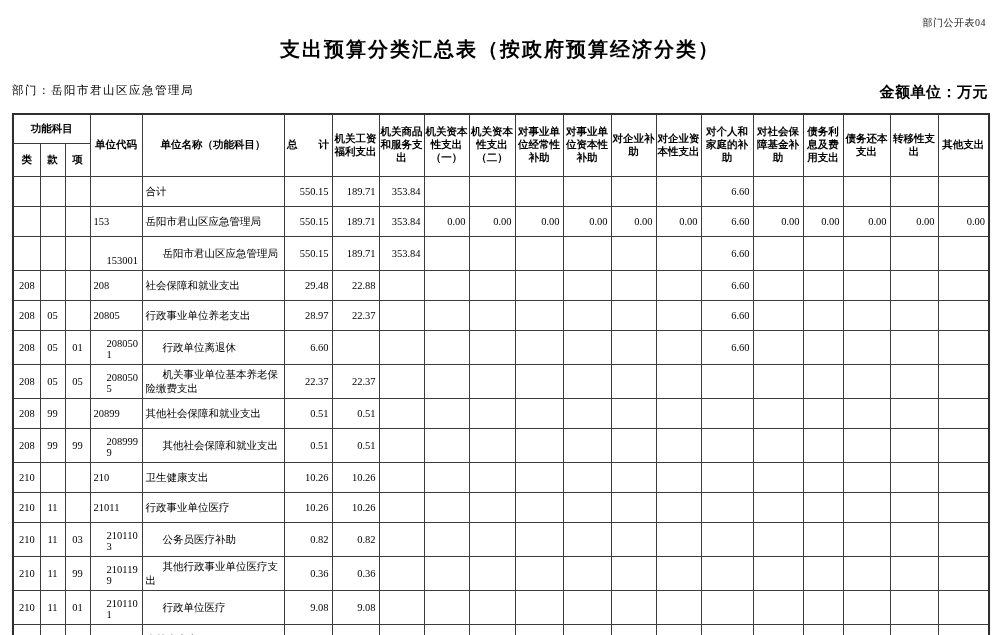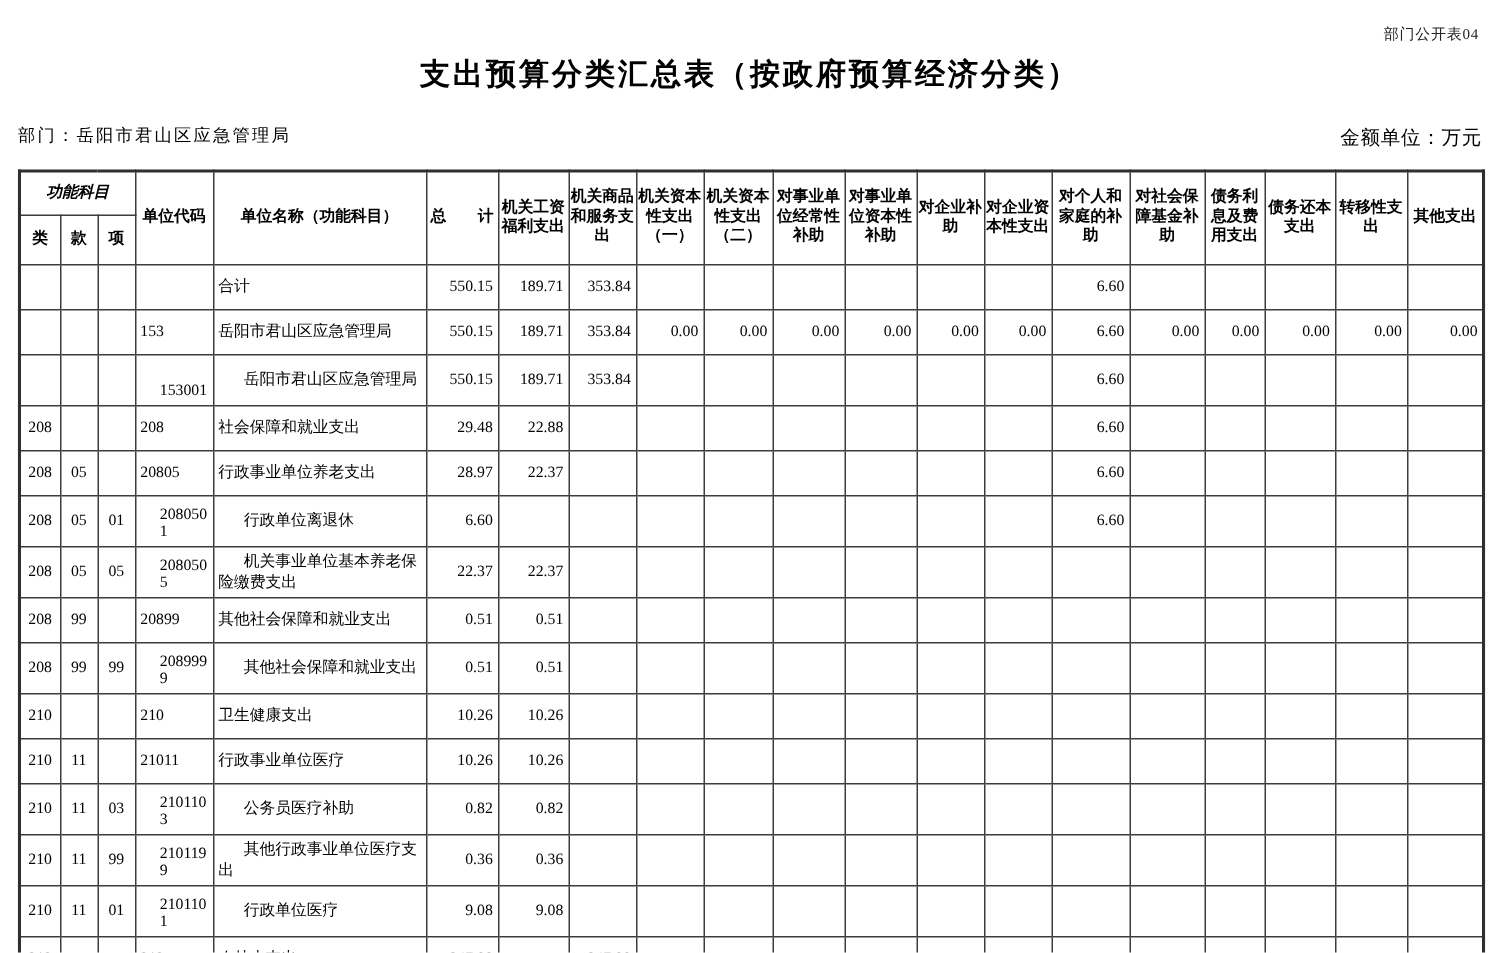--- a/index.html
+++ b/index.html
@@ -24,42 +24,42 @@
   .meta-line {
     position: absolute; top: 83px; left: 12px; right: 12px; height: 16px;
   }
   .dept-label {
     float: left;
     font-family: "Liberation Sans", "DejaVu Sans", sans-serif;
     font-weight: normal; font-size: 11.5px; letter-spacing: 1.5px;
   }
   .unit-label {
     float: right;
-    font-size: 13px; letter-spacing: 0.5px;
+    font-size: 15px; letter-spacing: 0.5px; font-weight: bold;
   }
   table.budget {
     position: absolute; left: 12px; top: 113px;
     width: 976px;
     border-collapse: collapse;
     table-layout: fixed;
     border: 2px solid #2f2f2f;
     box-shadow: 0 2px 1px rgba(130,130,130,0.45);
     background: #fff;
   }
   table.budget th, table.budget td {
     border: 1px solid #3c3c3c;
     overflow: hidden;
   }
   table.budget th {
     font-size: 10.5px; font-weight: bold;
     line-height: 1.22; padding: 2px 1px;
     text-align: center; vertical-align: middle;
   }
   table.budget thead tr.sub-head th { height: 28px; }
-  table.budget thead tr.top-head th.func-group { height: 24px; font-style: italic; }
+  table.budget thead tr.top-head th.func-group { height: 24px; }
   table.budget td {
     height: 29px;
     font-size: 10.5px;
     padding: 0 3px;
     vertical-align: middle;
     white-space: normal;
     word-break: break-all;
   }
   td.cc { text-align: center; }
   td.num { text-align: right; padding-right: 4px; }

